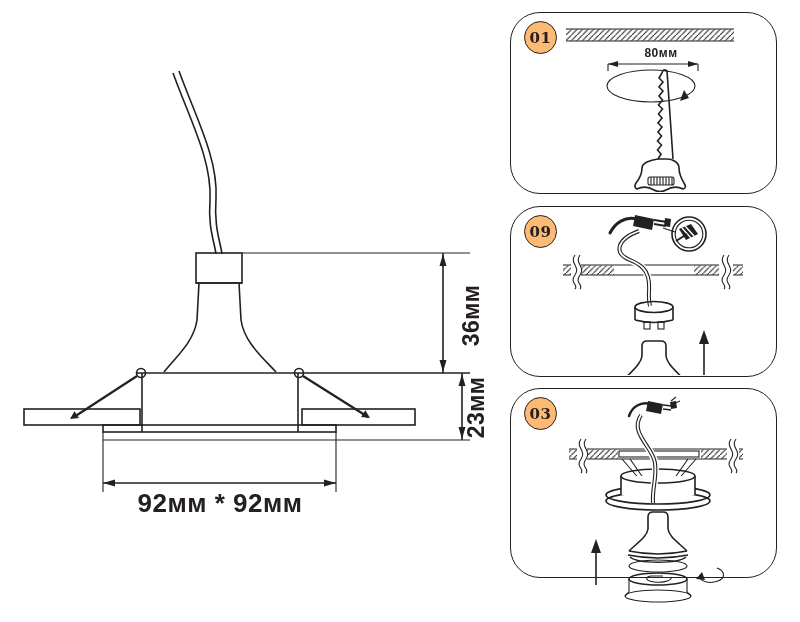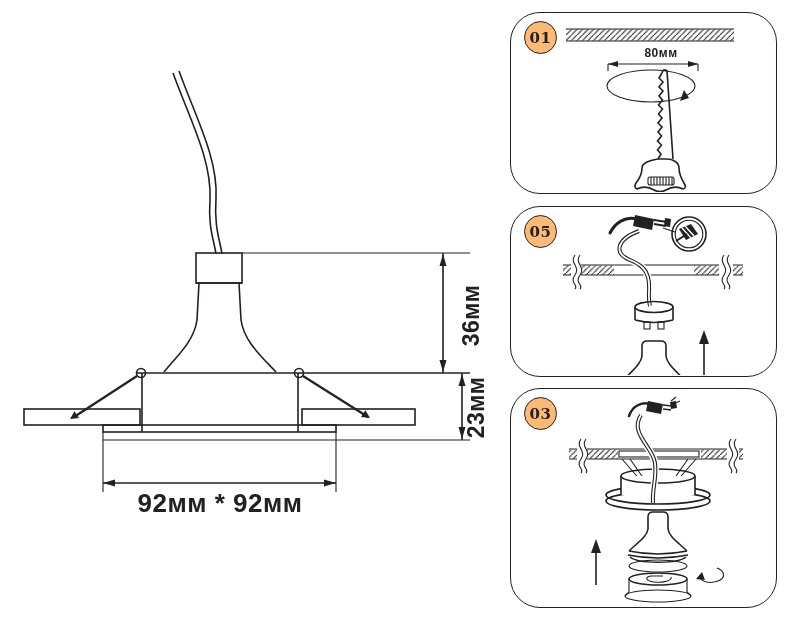--- a/index.html
+++ b/index.html
@@ -209,25 +209,25 @@
         <path class="stroke" d="M110,180 Q143,186 176,180"></path>
         <path class="stroke" d="M112,182 A31,8 0 0 0 174,182"></path>
       </g>
 
       <g>
         <path d="M193,185 V135" stroke="#242021" stroke-width="1.6" fill="none"></path>
         <polygon class="ink" points="193,123 188,137 198,137"></polygon>
       </g>
     </svg>
     <div class="badge">
-      <span>05</span>
+      <span>09</span>
     </div>
   </div>
 
-  <div class="panel" style="top:388px;height:220px;">
+  <div class="panel" style="top:388px;height:190px;">
     <svg class="panel-svg" width="264" height="214" viewBox="0 0 264 214">
 
       <g>
         <path class="thin" d="M58,60 H232 M58,70 H232"></path>
         <rect x="58" y="60.5" width="8" height="9.3" fill="url(#hatch5)"></rect>
         <rect x="76" y="60.5" width="31" height="9.3" fill="url(#hatch5)"></rect>
         <rect x="190" y="60.5" width="26" height="9.3" fill="url(#hatch5)"></rect>
         <rect x="228" y="60.5" width="4" height="9.3" fill="url(#hatch5)"></rect>
         <rect x="66" y="54" width="10" height="22" fill="#fff"></rect>
         <rect x="216" y="54" width="12" height="22" fill="#fff"></rect>

